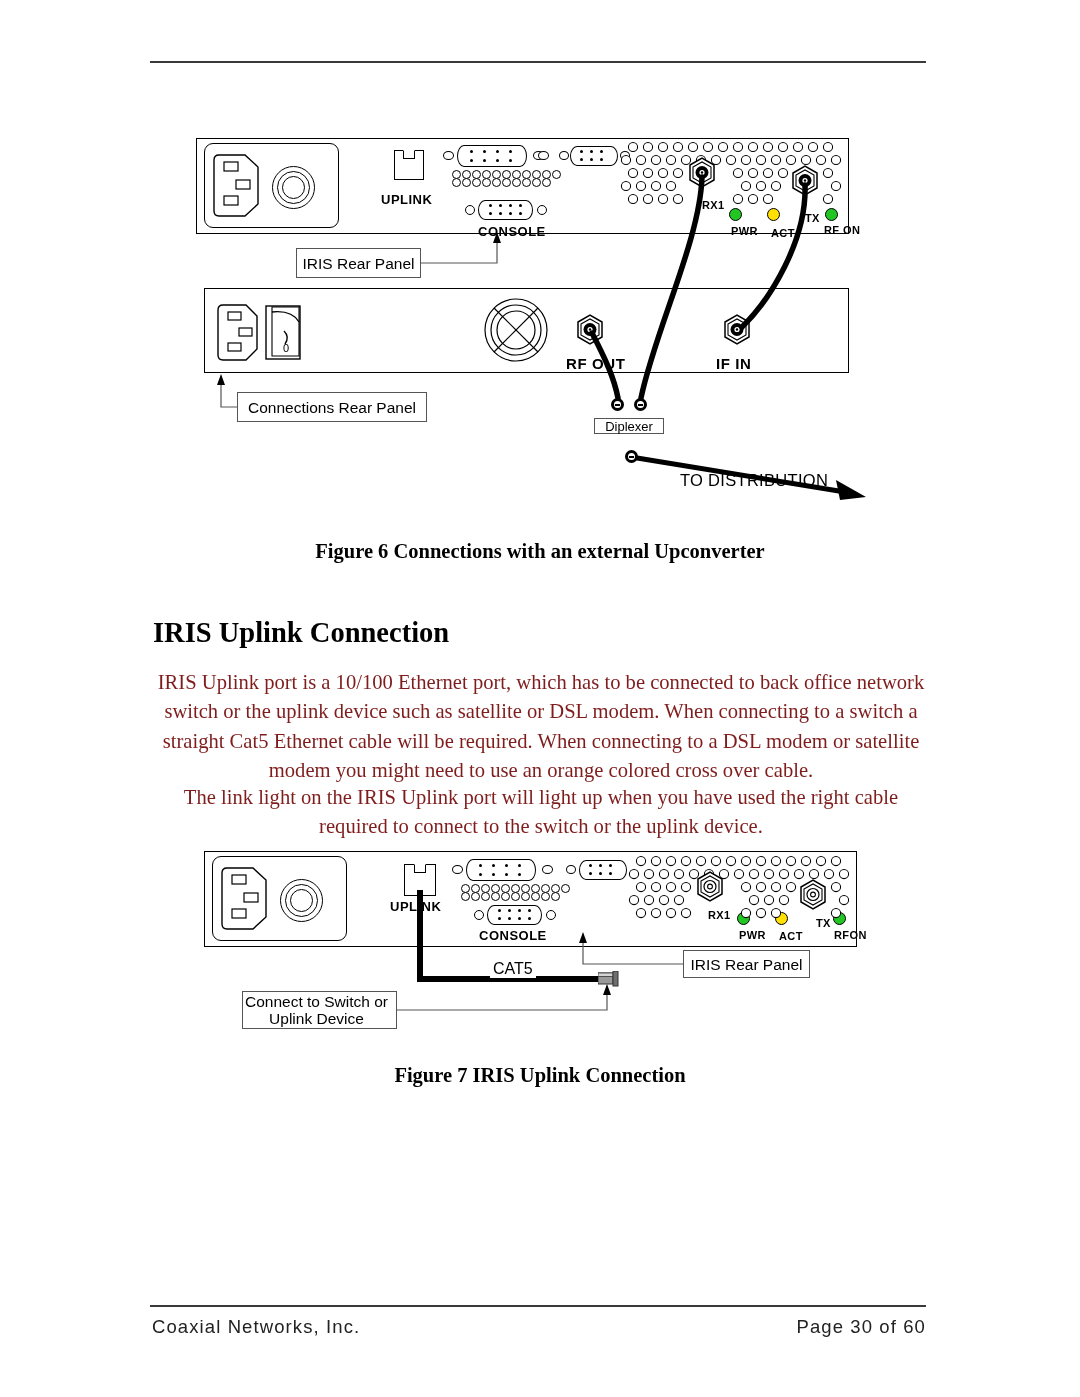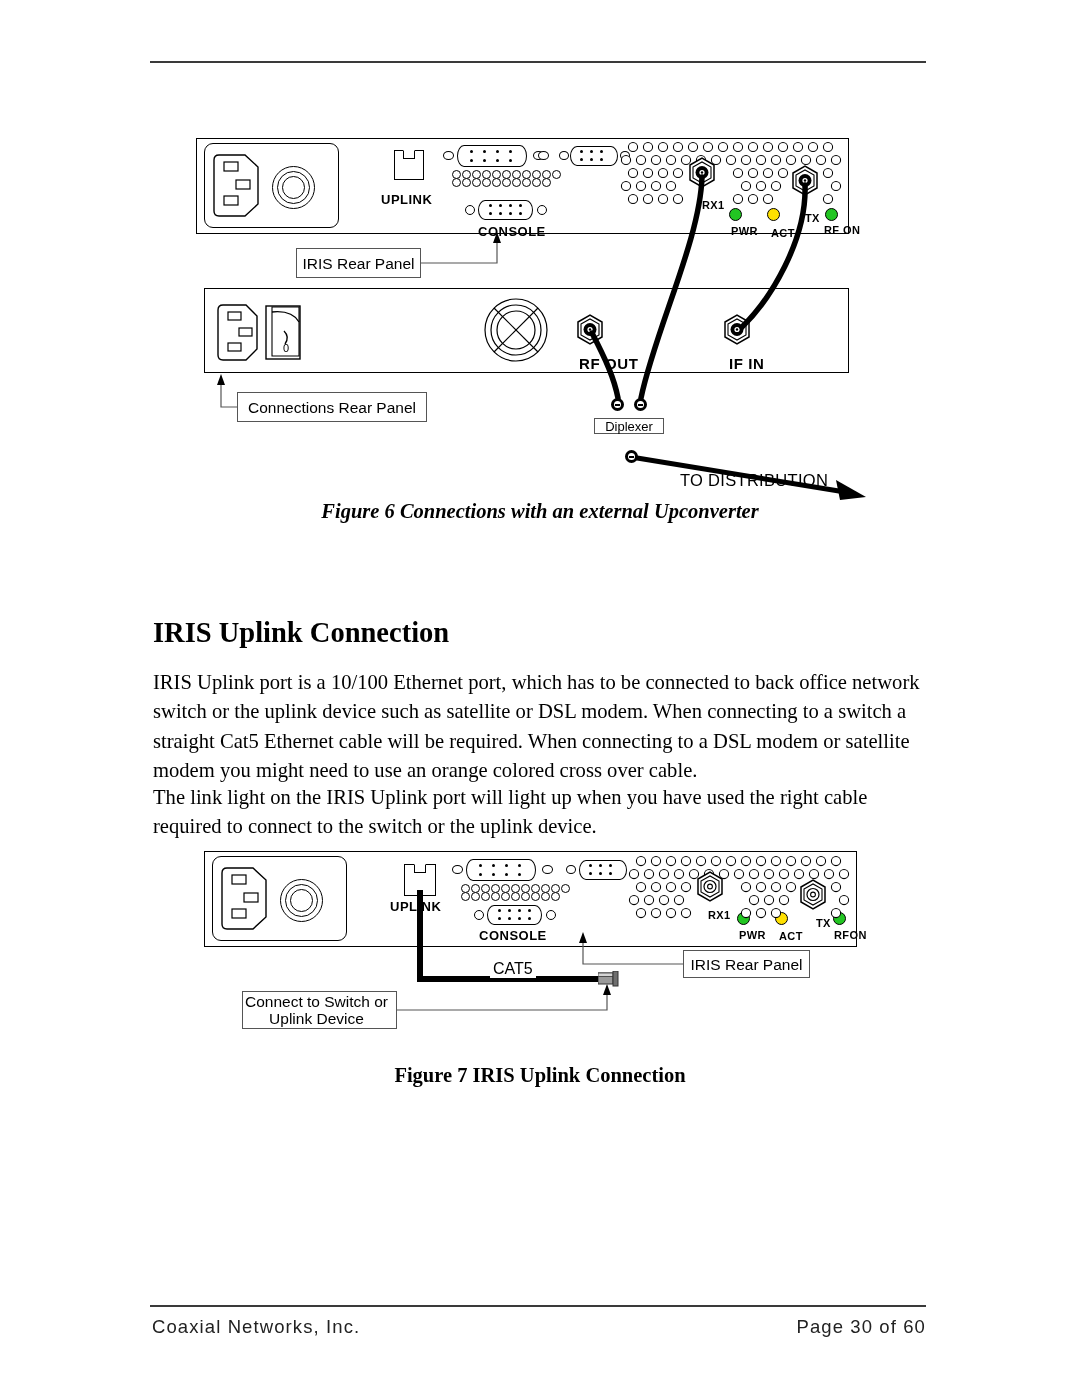--- a/index.html
+++ b/index.html
@@ -39,22 +39,22 @@
   #footer-company { left: 152px; top: 1316px; }
   #footer-page { left: 926px; top: 1316px; transform: translateX(-100%); }
 
   
   .body-para {
     position: absolute;
     left: 153px;
     width: 776px;
     font-size: 20.6px;
     line-height: 29.5px;
-    text-align: left;
-    color: #000000;
+    text-align: center;
+    color: #7f1d1d;
   }
   #para-1 { top: 647px; }
   #para-2 { top: 762px; }
 
   .section-heading {
     position: absolute;
     left: 153px;
     top: 592px;
     font-size: 28.5px;
     line-height: 34px;
@@ -63,21 +63,21 @@
 
   .fig-caption {
     position: absolute;
     width: 1080px;
     left: 0;
     text-align: center;
     font-weight: bold;
     font-size: 20.5px;
     color: #000;
   }
-  #fig6-caption { top: 500px; font-style: italic; }
+  #fig6-caption { top: 540px; }
   #fig7-caption { top: 1064px; }
 
   
   .fig { position: absolute; }
   .panel {
     position: absolute;
     box-sizing: border-box;
     border: 1.6px solid #000;
     background: #fff;
   }
@@ -100,21 +100,21 @@
 
   .lbl {
     position: absolute;
     font-family: "Liberation Sans", sans-serif;
     font-weight: bold;
     color: #000;
     white-space: nowrap;
   }
   .lbl-sm { font-size: 11px; letter-spacing: .4px; margin-left: 12px; }
   .lbl-md { font-size: 13px; letter-spacing: .5px; }
-  .lbl-lg { font-size: 15px; letter-spacing: .6px; margin-left: 13px; }
+  .lbl-lg { font-size: 15px; letter-spacing: .6px; }
 
   .led {
     position: absolute;
     width: 13px; height: 13px;
     border-radius: 50%;
     border: 1.3px solid #000;
     box-sizing: border-box;
   }
 
   

